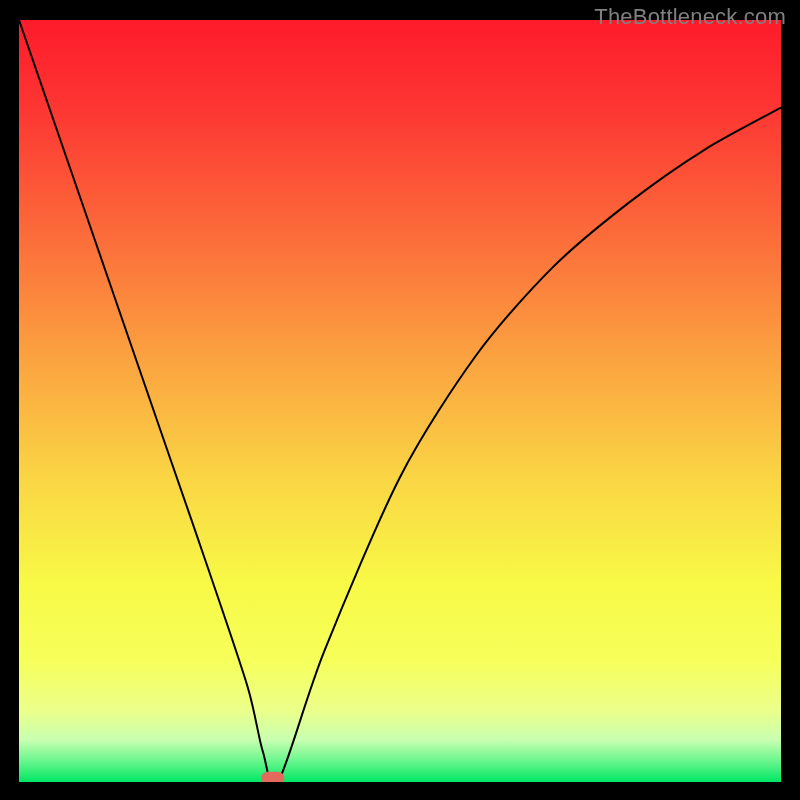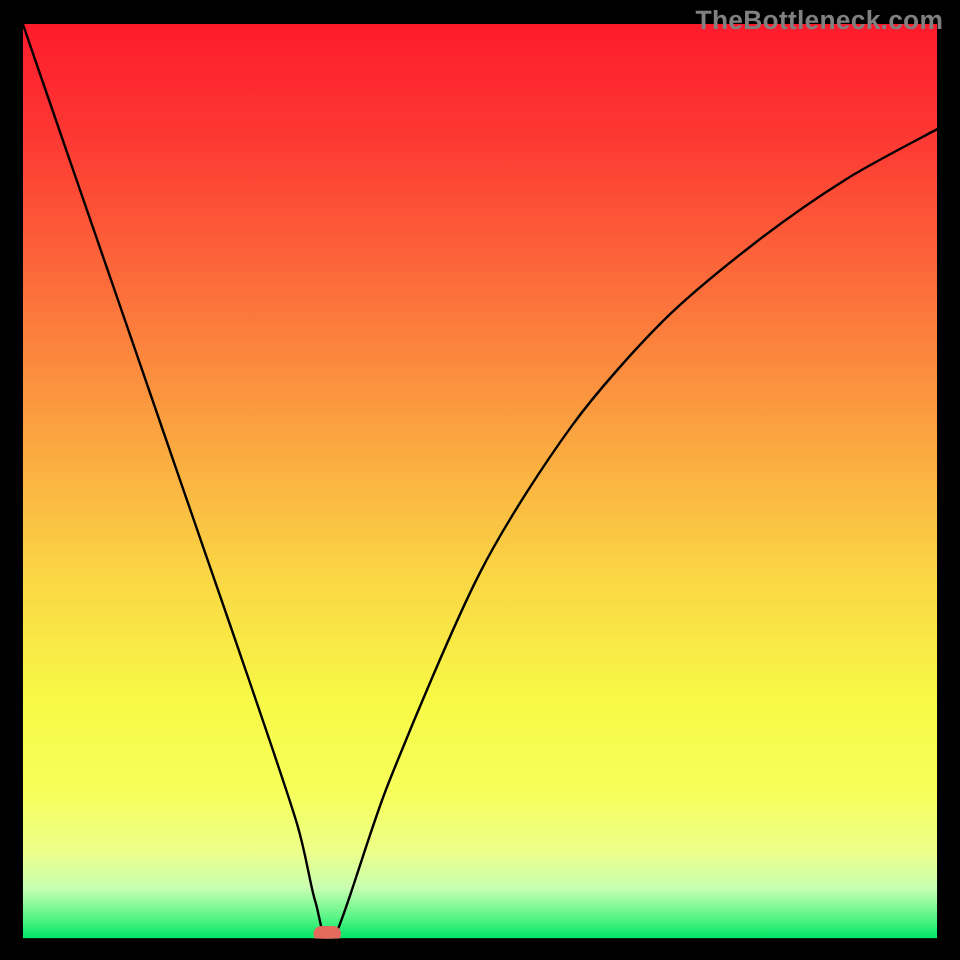--- a/index.html
+++ b/index.html
@@ -16,21 +16,21 @@
     width: 800px;
     height: 800px;
     background: #000;
   }
   .watermark {
     position: absolute;
     top: 4px;
     right: 14px;
     color: #808080;
     font-size: 22px;
-    font-weight: 700;
+    font-weight: 400;
     letter-spacing: 0.2px;
     z-index: 10;
   }
   .plot-area {
     position: absolute;
     left: 19px;
     top: 20px;
     width: 762px;
     height: 762px;
   }

